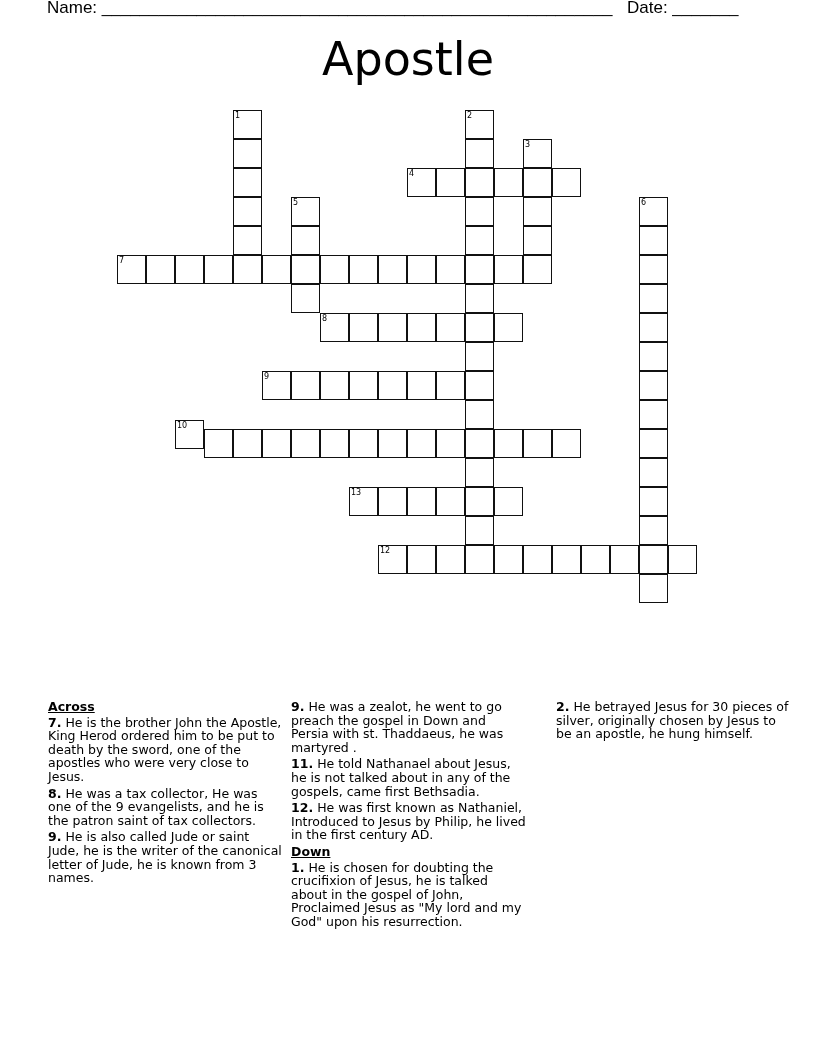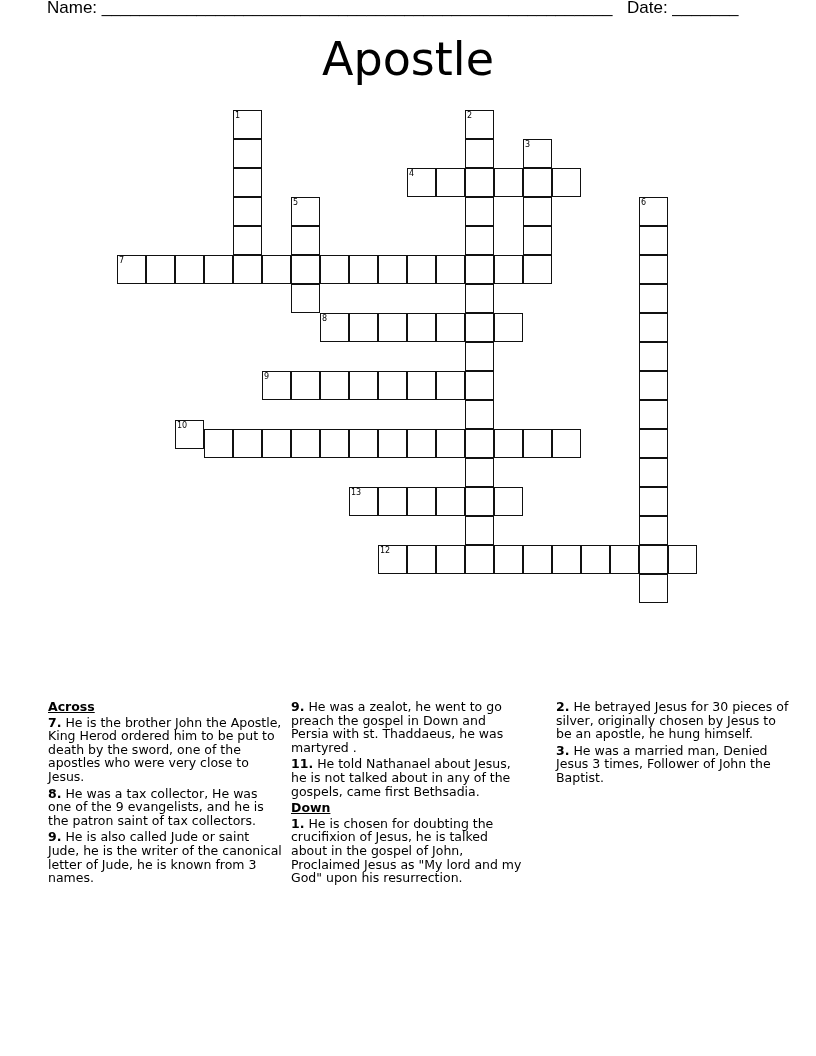--- a/index.html
+++ b/index.html
@@ -152,20 +152,20 @@
 <div class="col" style="left:48px; width:236px;">
   <div class="hd">Across</div>
   <div class="clue"><b>7.</b><span> He is the brother John the Apostle, King Herod ordered him to be put to death by the sword, one of the apostles who were very close to Jesus.</span></div>
   <div class="clue"><b>8.</b><span> He was a tax collector, He was one of the 9 evangelists, and he is the patron saint of tax collectors.</span></div>
   <div class="clue"><b>9.</b><span> He is also called Jude or saint Jude, he is the writer of the canonical letter of Jude, he is known from 3 names.</span></div>
 </div>
 
 <div class="col" style="left:291px; width:236px;">
   <div class="clue"><b>9.</b><span> He was a zealot, he went to go preach the gospel in Down and Persia with st. Thaddaeus, he was martyred .</span></div>
   <div class="clue"><b>11.</b><span> He told Nathanael about Jesus, he is not talked about in any of the gospels, came first Bethsadia.</span></div>
+  <div class="clue"><b>12.</b><span> He was first known as Nathaniel, Introduced to Jesus by Philip, he lived in the first century AD.</span></div>
   <div class="hd">Down</div>
   <div class="clue"><b>1.</b><span> He is chosen for doubting the crucifixion of Jesus, he is talked about in the gospel of John, Proclaimed Jesus as "My lord and my God" upon his resurrection.</span></div>
 </div>
 
 <div class="col" style="left:556px; width:236px;">
   <div class="clue"><b>2.</b><span> He betrayed Jesus for 30 pieces of silver, originally chosen by Jesus to be an apostle, he hung himself.</span></div>
-  <div class="clue"><b>3.</b><span> He was a married man, Denied Jesus 3 times, Follower of John the Baptist.</span></div>
 </div>
 
 </body></html>

